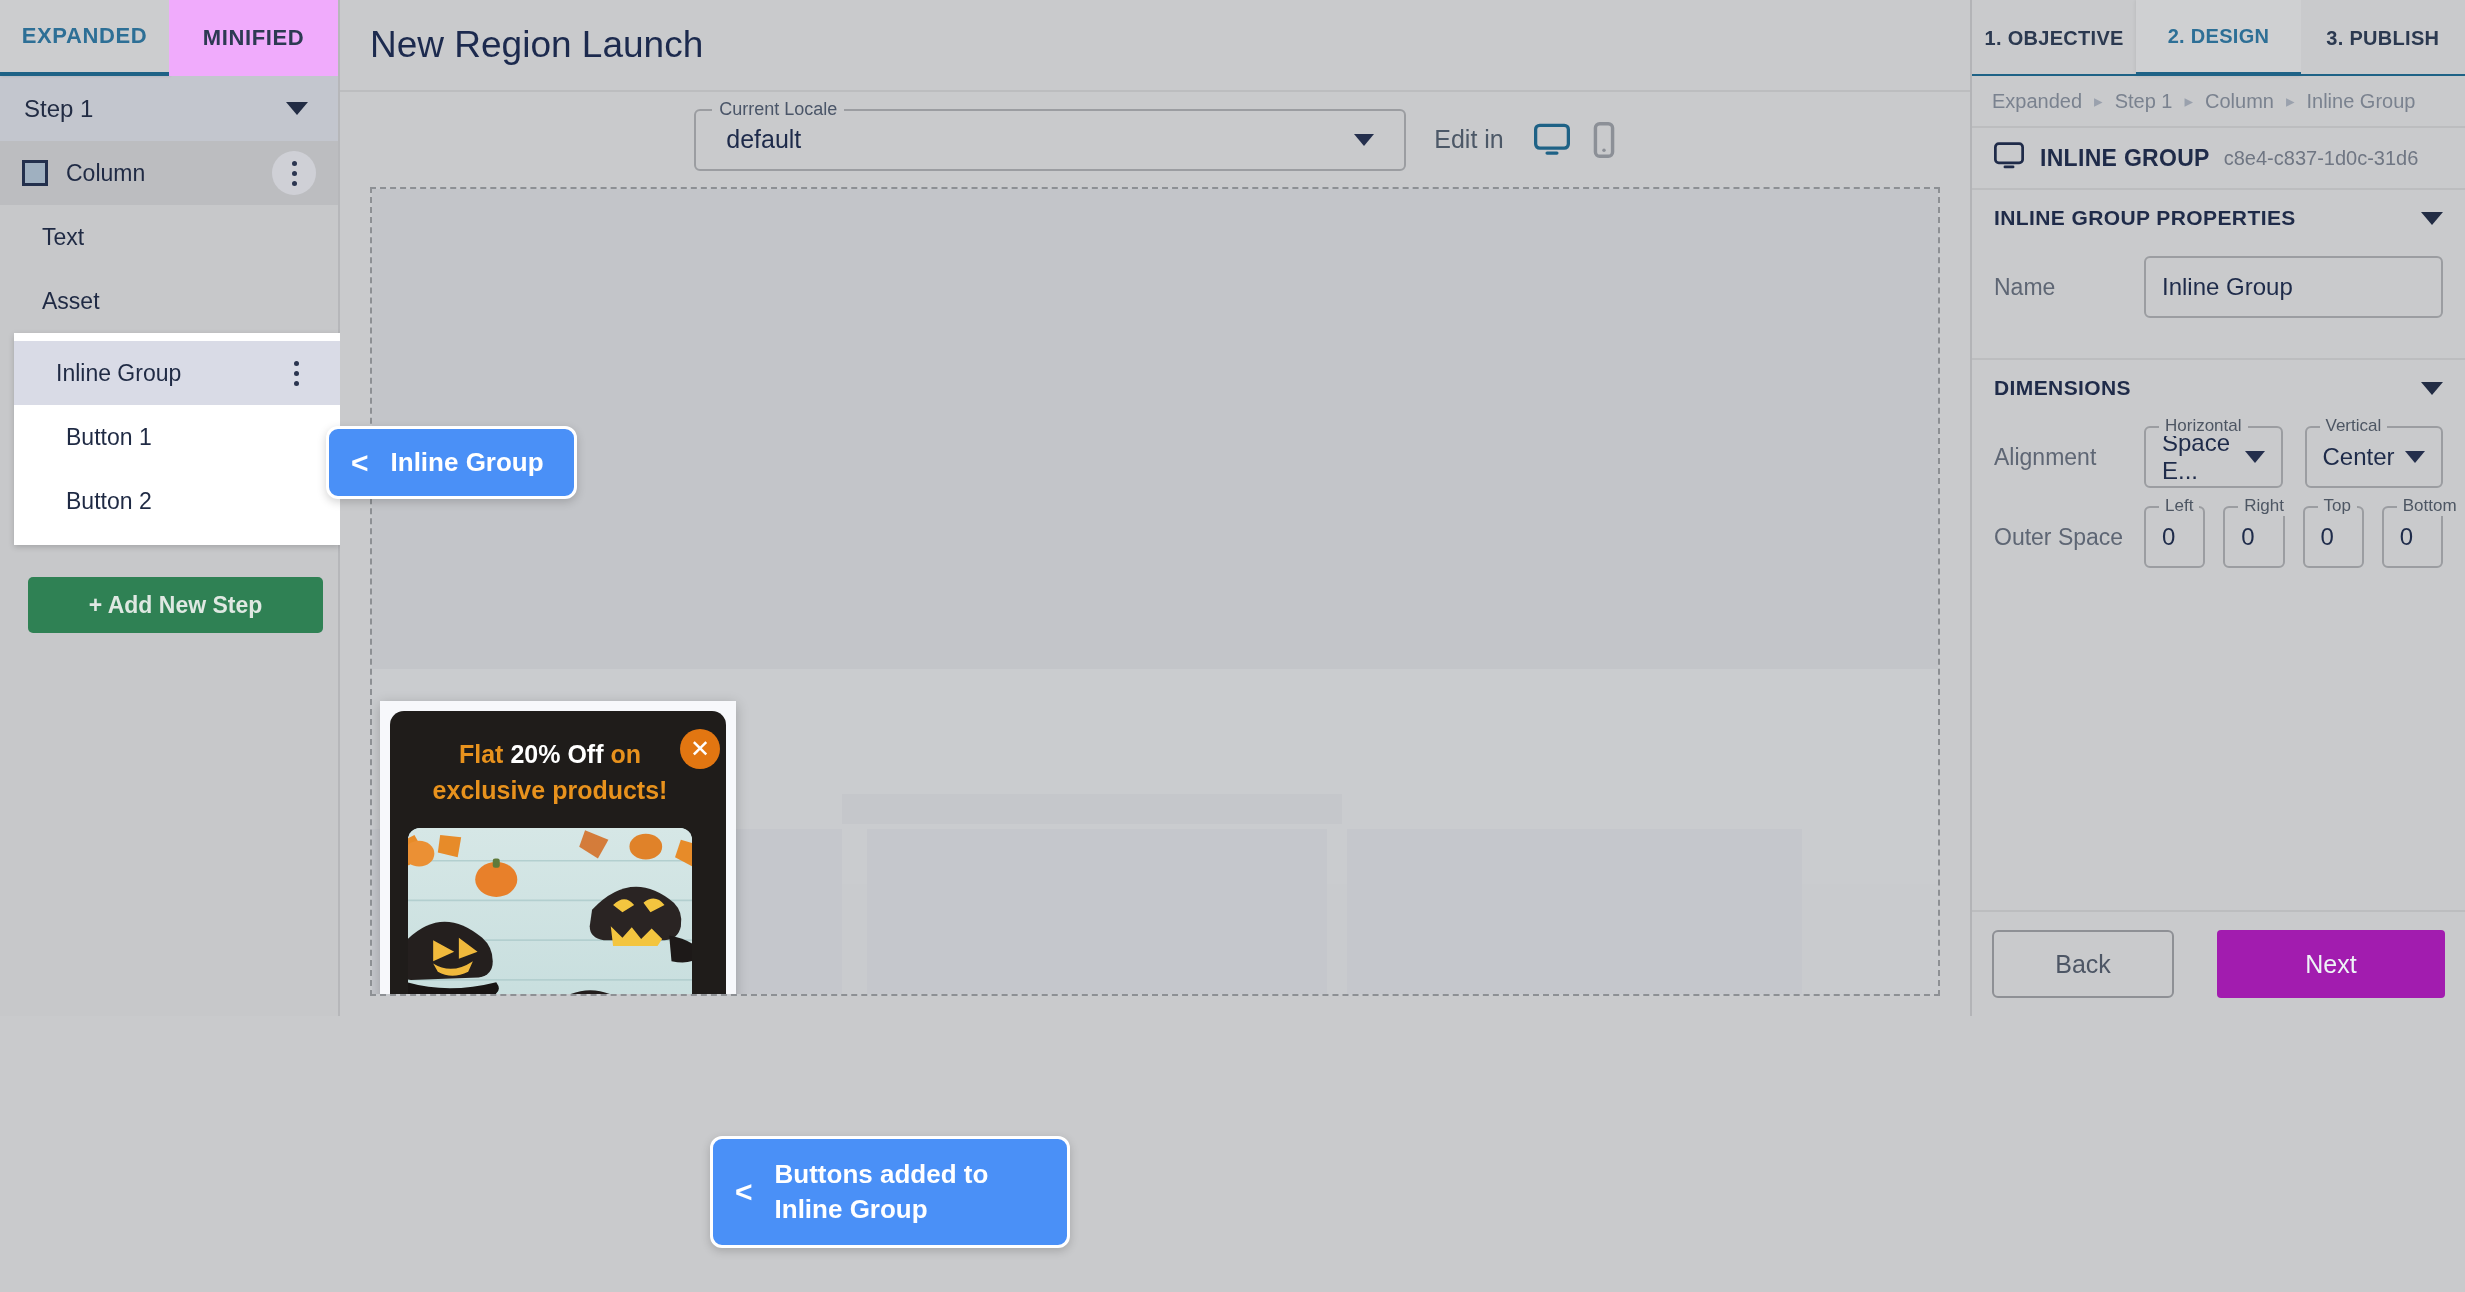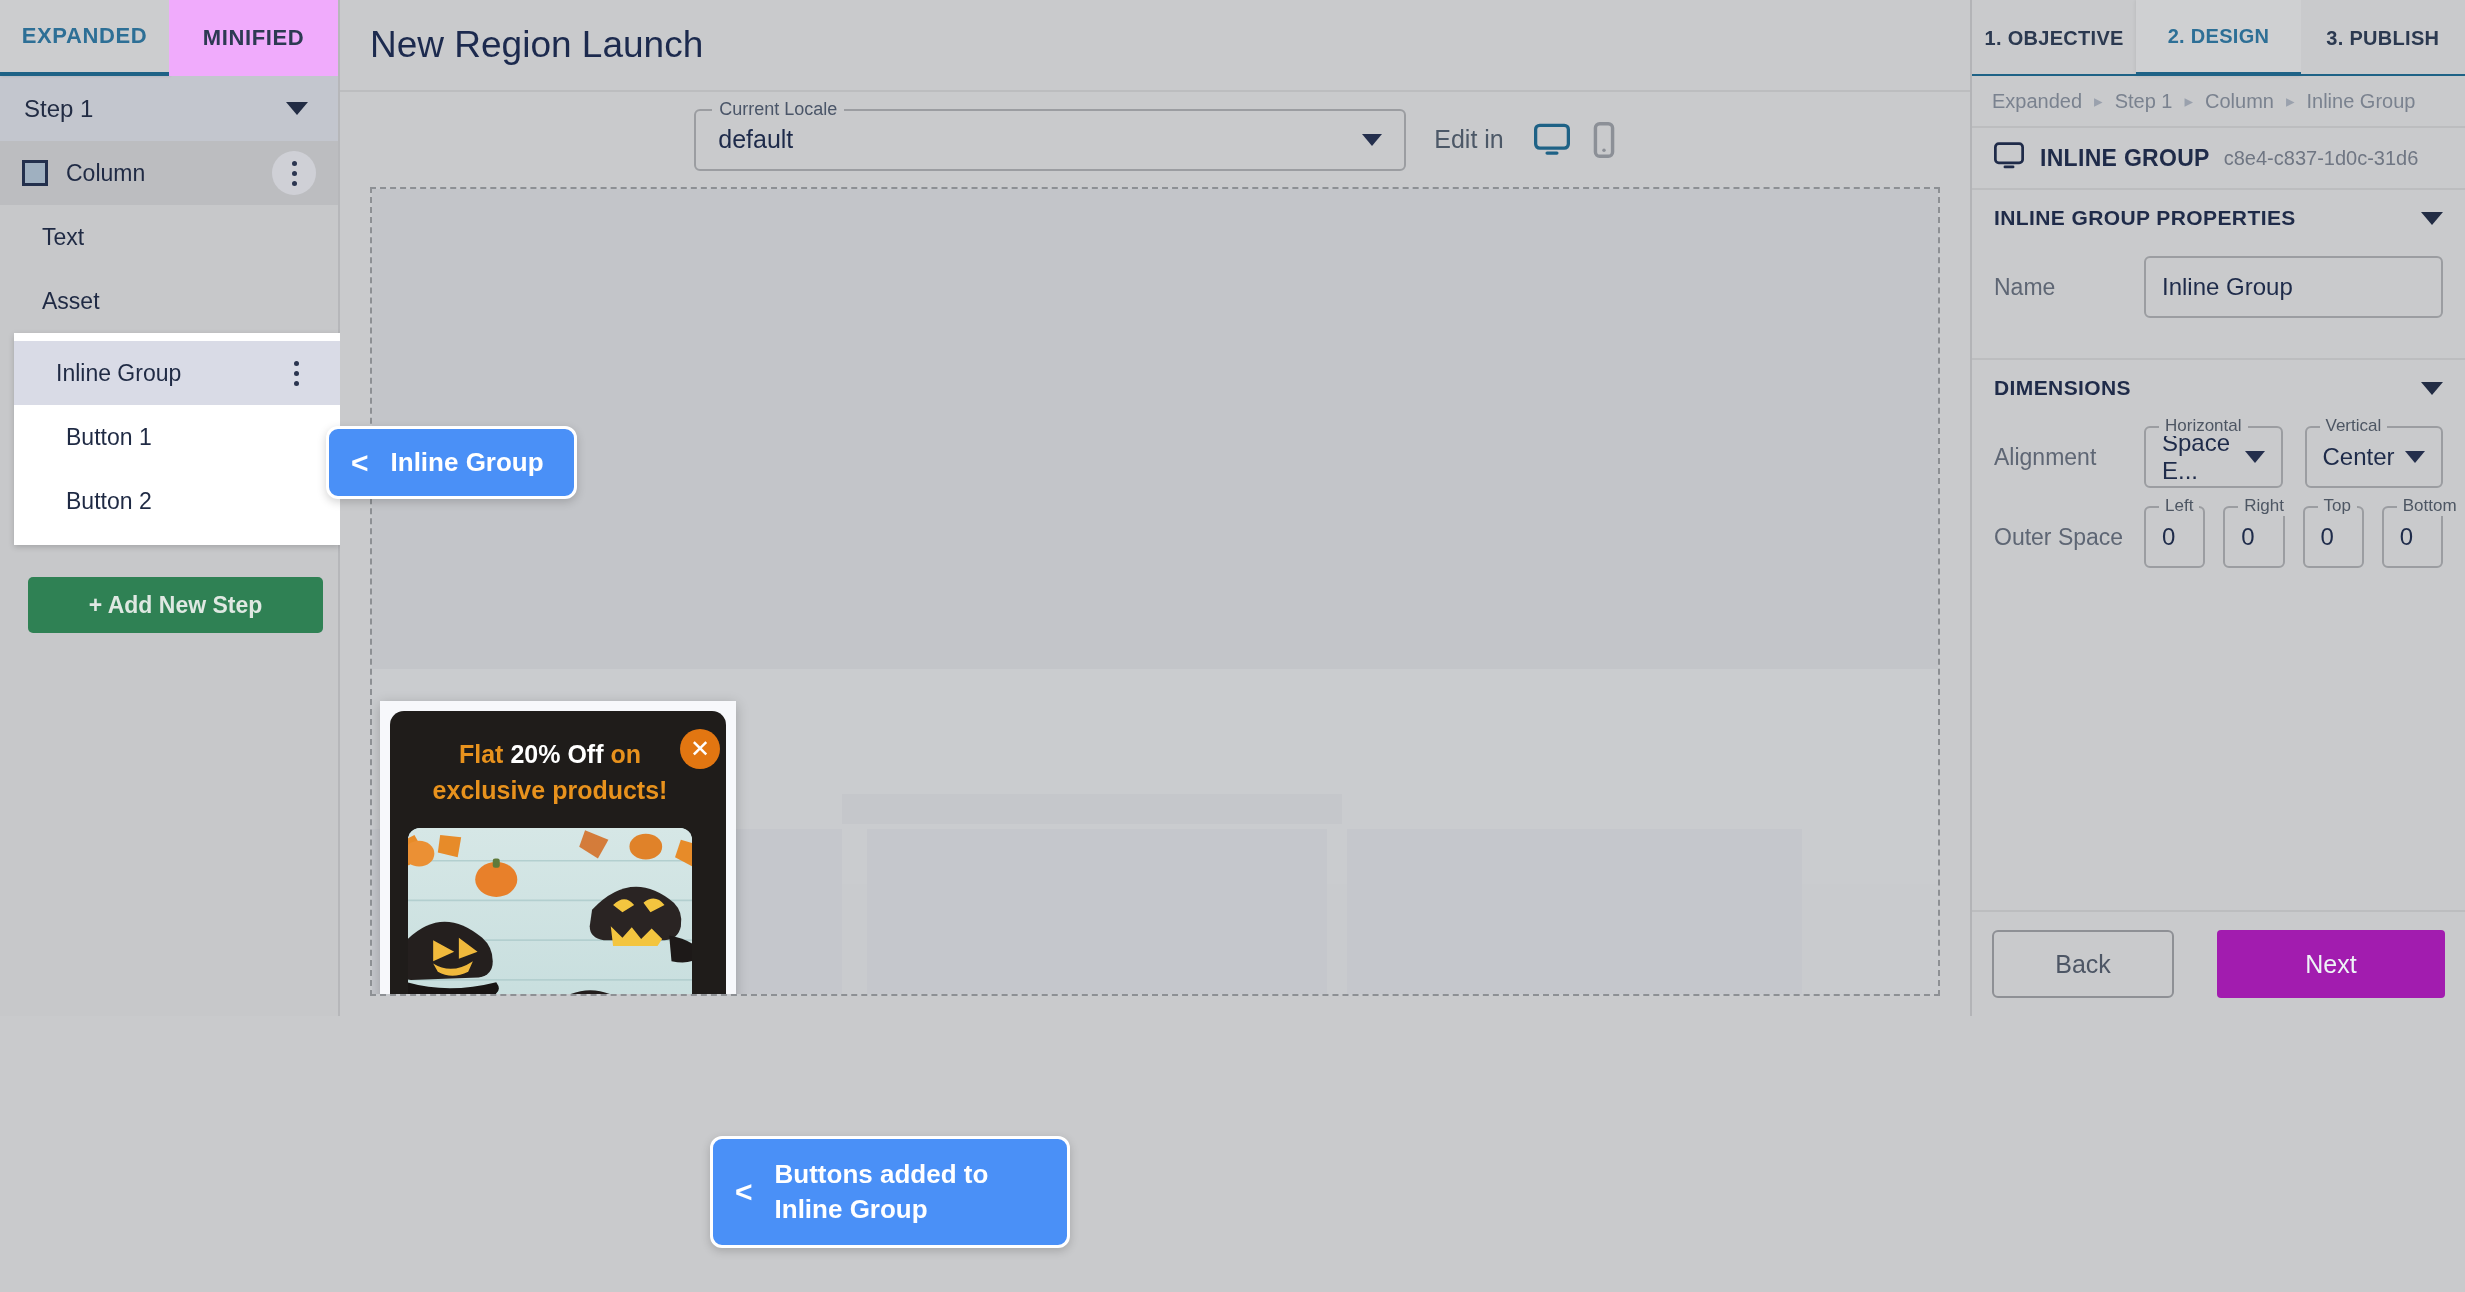--- a/index.html
+++ b/index.html
@@ -82,21 +82,21 @@
   .page-header {
     height: 92px; display: flex; align-items: center; padding-left: 30px;
     border-bottom: 2px solid #bcbdbf; background: #c9cacc;
   }
   .page-title { font-size: 37px; color: #1c2a4e; }
 
   .toolbar { height: 95px; display: flex; align-items: center; justify-content: center; gap: 28px; position: relative; }
   .locale-field {
     position: relative; width: 712px; height: 62px;
     border: 2px solid #9b9da1; border-radius: 6px;
-    display: flex; align-items: center; padding: 0 22px; cursor: pointer;
+    display: flex; align-items: center; padding: 0 30px; cursor: pointer;
   }
   .locale-legend {
     position: absolute; top: -12px; left: 16px; padding: 0 7px;
     background: #c9cacc; font-size: 18px; color: #4a5568;
   }
   .locale-value { font-size: 25px; color: #1d2a4a; flex: 1; }
   .caret-sm {
     width: 0; height: 0; border-left: 10px solid transparent;
     border-right: 10px solid transparent; border-top: 12px solid #242f4d;
   }

